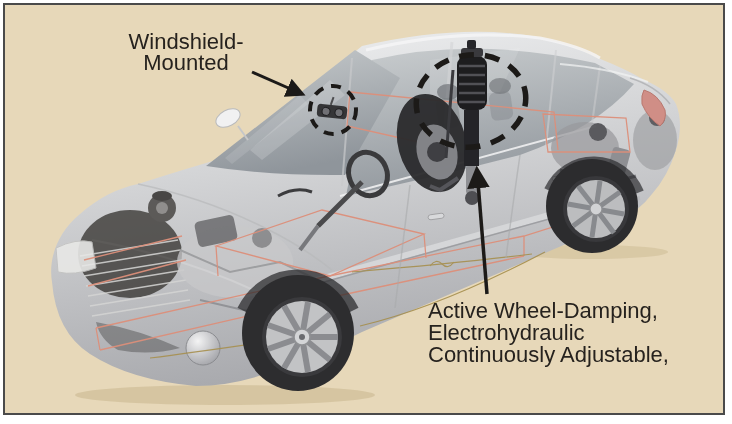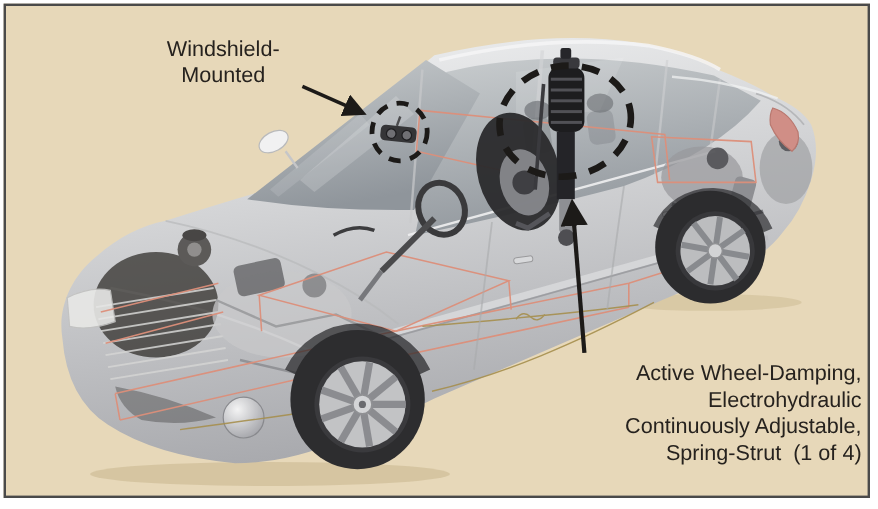--- a/index.html
+++ b/index.html
@@ -5,24 +5,24 @@
   :root{
     --bg:#e7d8b9; --frame:#4a4a4a; --ink:#1c1a18; --text:#26221e;
     --salmon:#dd8f7a; --gold:#a68f4e;
   }
   html,body{margin:0;padding:0;background:#ffffff;}
   .stage{position:relative;width:732px;height:424px;background:#ffffff;
          font-family:"Liberation Sans","DejaVu Sans",sans-serif;overflow:hidden;}
   .frame{position:absolute;left:3px;top:3px;width:722px;height:412px;
          box-sizing:border-box;border:2px solid var(--frame);background:var(--bg);}
   svg.art{position:absolute;left:0;top:0;width:732px;height:424px;}
-  .label{position:absolute;color:var(--text);font-size:18px;line-height:21px;}
+  .label{position:absolute;color:var(--text);font-size:22px;line-height:21px;}
   .label div{white-space:pre;}
   .label-camera{left:100px;top:31px;width:172px;text-align:center;}
-  .label-strut{left:428px;top:300px;width:290px;text-align:right;line-height:22px;}
+  .label-strut{left:428px;top:300px;width:290px;text-align:left;line-height:22px;}
 </style>
 </head>
 <body>
 
 <div class="stage">
   <div class="frame"></div>
 
   <svg class="art" viewBox="0 0 732 424">
     <defs>
       <linearGradient id="bodyGrad" x1="0" y1="0" x2="0.25" y2="1">
@@ -234,15 +234,14 @@
   </svg>
 
   <div class="label label-camera">
     <div>Windshield-</div>
     <div>Mounted</div>
   </div>
   <div class="label label-strut">
     <div>Active Wheel-Damping,</div>
     <div>Electrohydraulic</div>
     <div>Continuously Adjustable,</div>
-    <div>Spring-Strut  (1 of 4)</div>
   </div>
 </div>
 
 </body></html>

